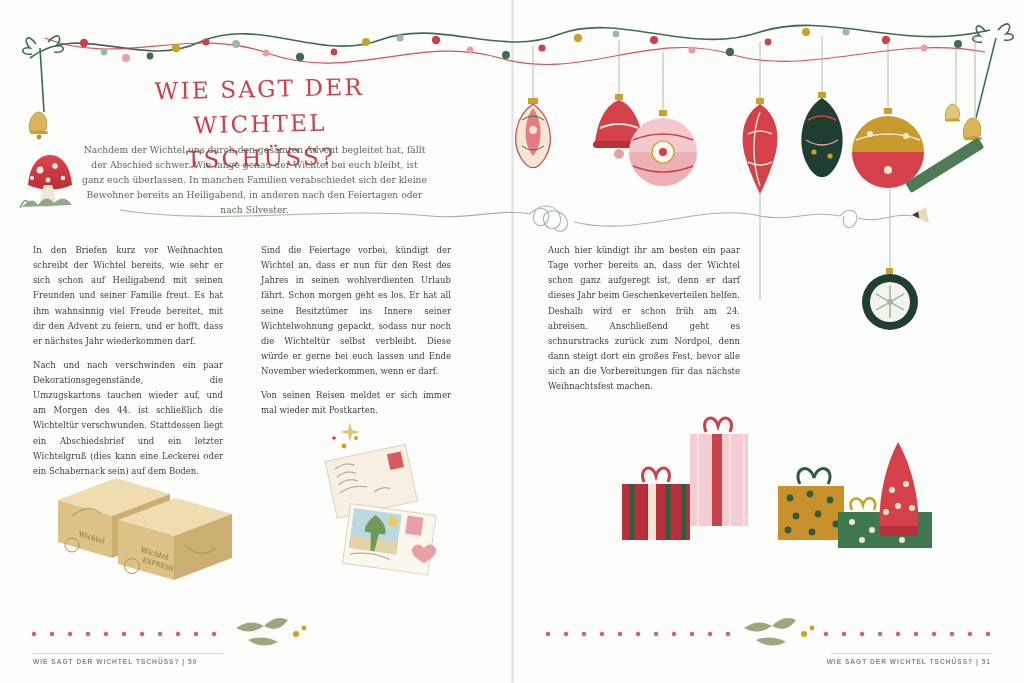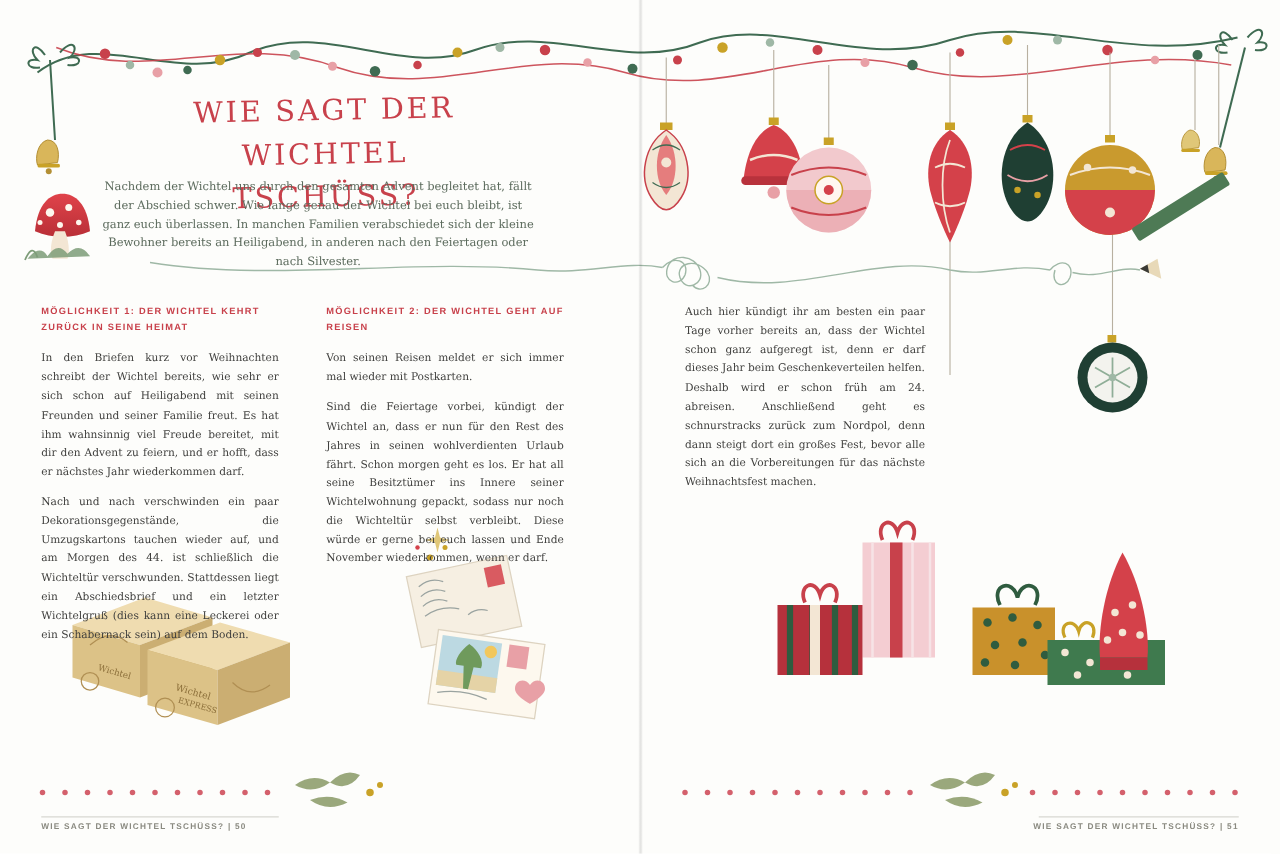--- a/index.html
+++ b/index.html
@@ -409,29 +409,27 @@
   <div class="title-block">
     <div class="title">
       <div>WIE SAGT DER WICHTEL</div>
       <div>TSCHÜSS?</div>
     </div>
   </div>
 
   <div class="intro">Nachdem der Wichtel uns durch den gesamten Advent begleitet hat, fällt der Abschied schwer. Wie lange genau der Wichtel bei euch bleibt, ist ganz euch überlassen. In manchen Familien verabschiedet sich der kleine Bewohner bereits an Heiligabend, in anderen nach den Feiertagen oder nach Silvester.</div>
 
   <div class="col" id="col1">
-    <h3>MÖGLICHKEIT 1: DER WICHTEL KEHRT ZURÜCK IN SEINE HEIMAT</h3>
     <p>In den Briefen kurz vor Weihnachten schreibt der Wichtel bereits, wie sehr er sich schon auf Heiligabend mit seinen Freunden und seiner Familie freut. Es hat ihm wahnsinnig viel Freude bereitet, mit dir den Advent zu feiern, und er hofft, dass er nächstes Jahr wiederkommen darf.</p>
     <p>Nach und nach verschwinden ein paar Dekorationsgegenstände, die Umzugskartons tauchen wieder auf, und am Morgen des 44. ist schließlich die Wichteltür verschwunden. Stattdessen liegt ein Abschiedsbrief und ein letzter Wichtelgruß (dies kann eine Leckerei oder ein Schabernack sein) auf dem Boden.</p>
   </div>
 
   <div class="col" id="col2">
-    <h3>MÖGLICHKEIT 2: DER WICHTEL GEHT AUF REISEN</h3>
+    <p>Sind die Feiertage vorbei, kündigt der Wichtel an, dass er nun für den Rest des Jahres in seinen wohlverdienten Urlaub fährt. Schon morgen geht es los. Er hat all seine Besitztümer ins Innere seiner Wichtelwohnung gepackt, sodass nur noch die Wichteltür selbst verbleibt. Diese würde er gerne bei euch lassen und Ende November wiederkommen, wenn er darf.</p>
     <p>Von seinen Reisen meldet er sich immer mal wieder mit Postkarten.</p>
-    <p>Sind die Feiertage vorbei, kündigt der Wichtel an, dass er nun für den Rest des Jahres in seinen wohlverdienten Urlaub fährt. Schon morgen geht es los. Er hat all seine Besitztümer ins Innere seiner Wichtelwohnung gepackt, sodass nur noch die Wichteltür selbst verbleibt. Diese würde er gerne bei euch lassen und Ende November wiederkommen, wenn er darf.</p>
   </div>
 
   <div class="col" id="col3">
     <p>Auch hier kündigt ihr am besten ein paar Tage vorher bereits an, dass der Wichtel schon ganz aufgeregt ist, denn er darf dieses Jahr beim Geschenkeverteilen helfen. Deshalb wird er schon früh am 24. abreisen. Anschließend geht es schnurstracks zurück zum Nordpol, denn dann steigt dort ein großes Fest, bevor alle sich an die Vorbereitungen für das nächste Weihnachtsfest machen.</p>
   </div>
 
   <div class="footer-rule" id="fr-left"></div>
   <div class="footer-rule" id="fr-right"></div>
 
   <div class="footer-text" id="ft-left">

